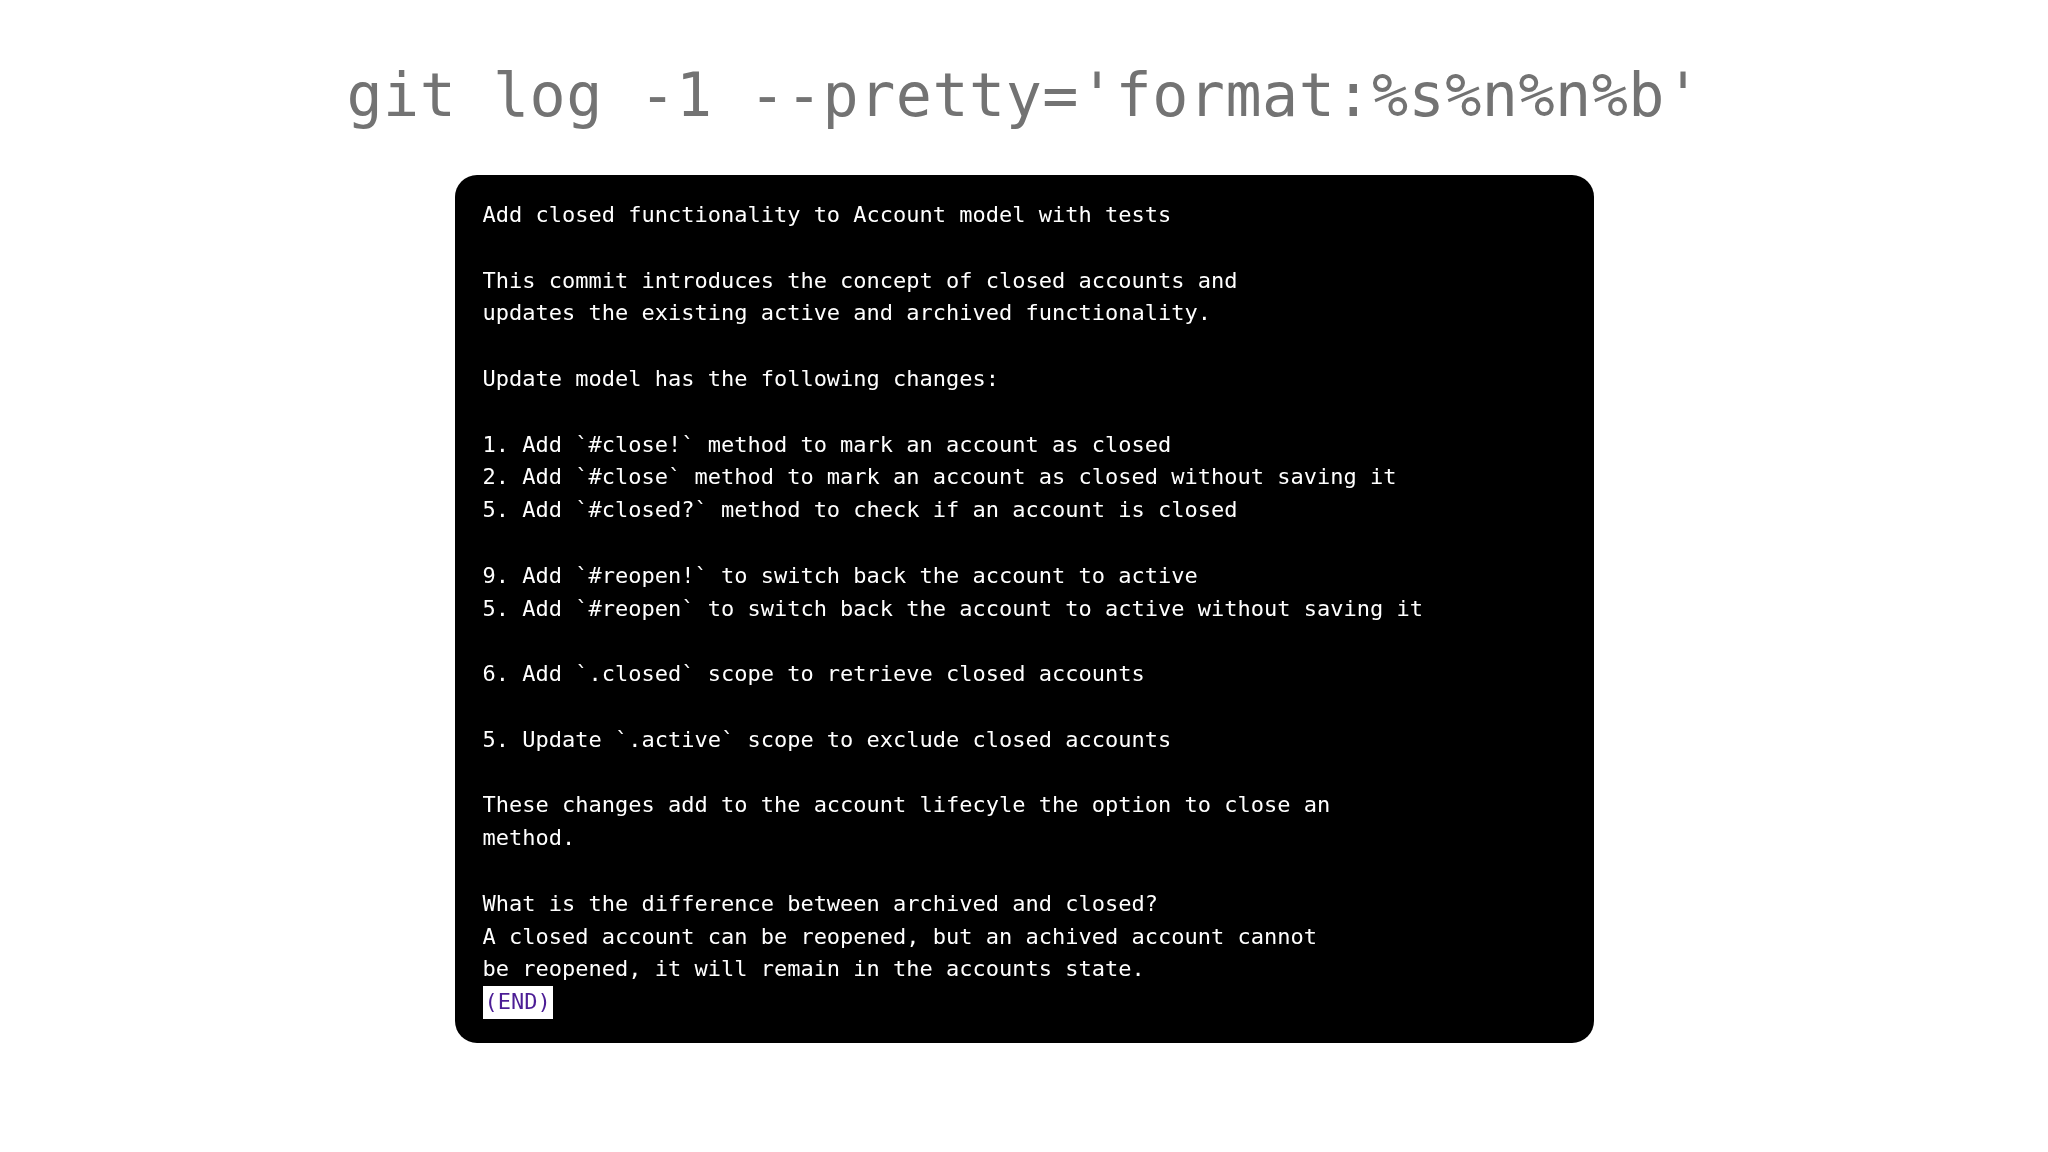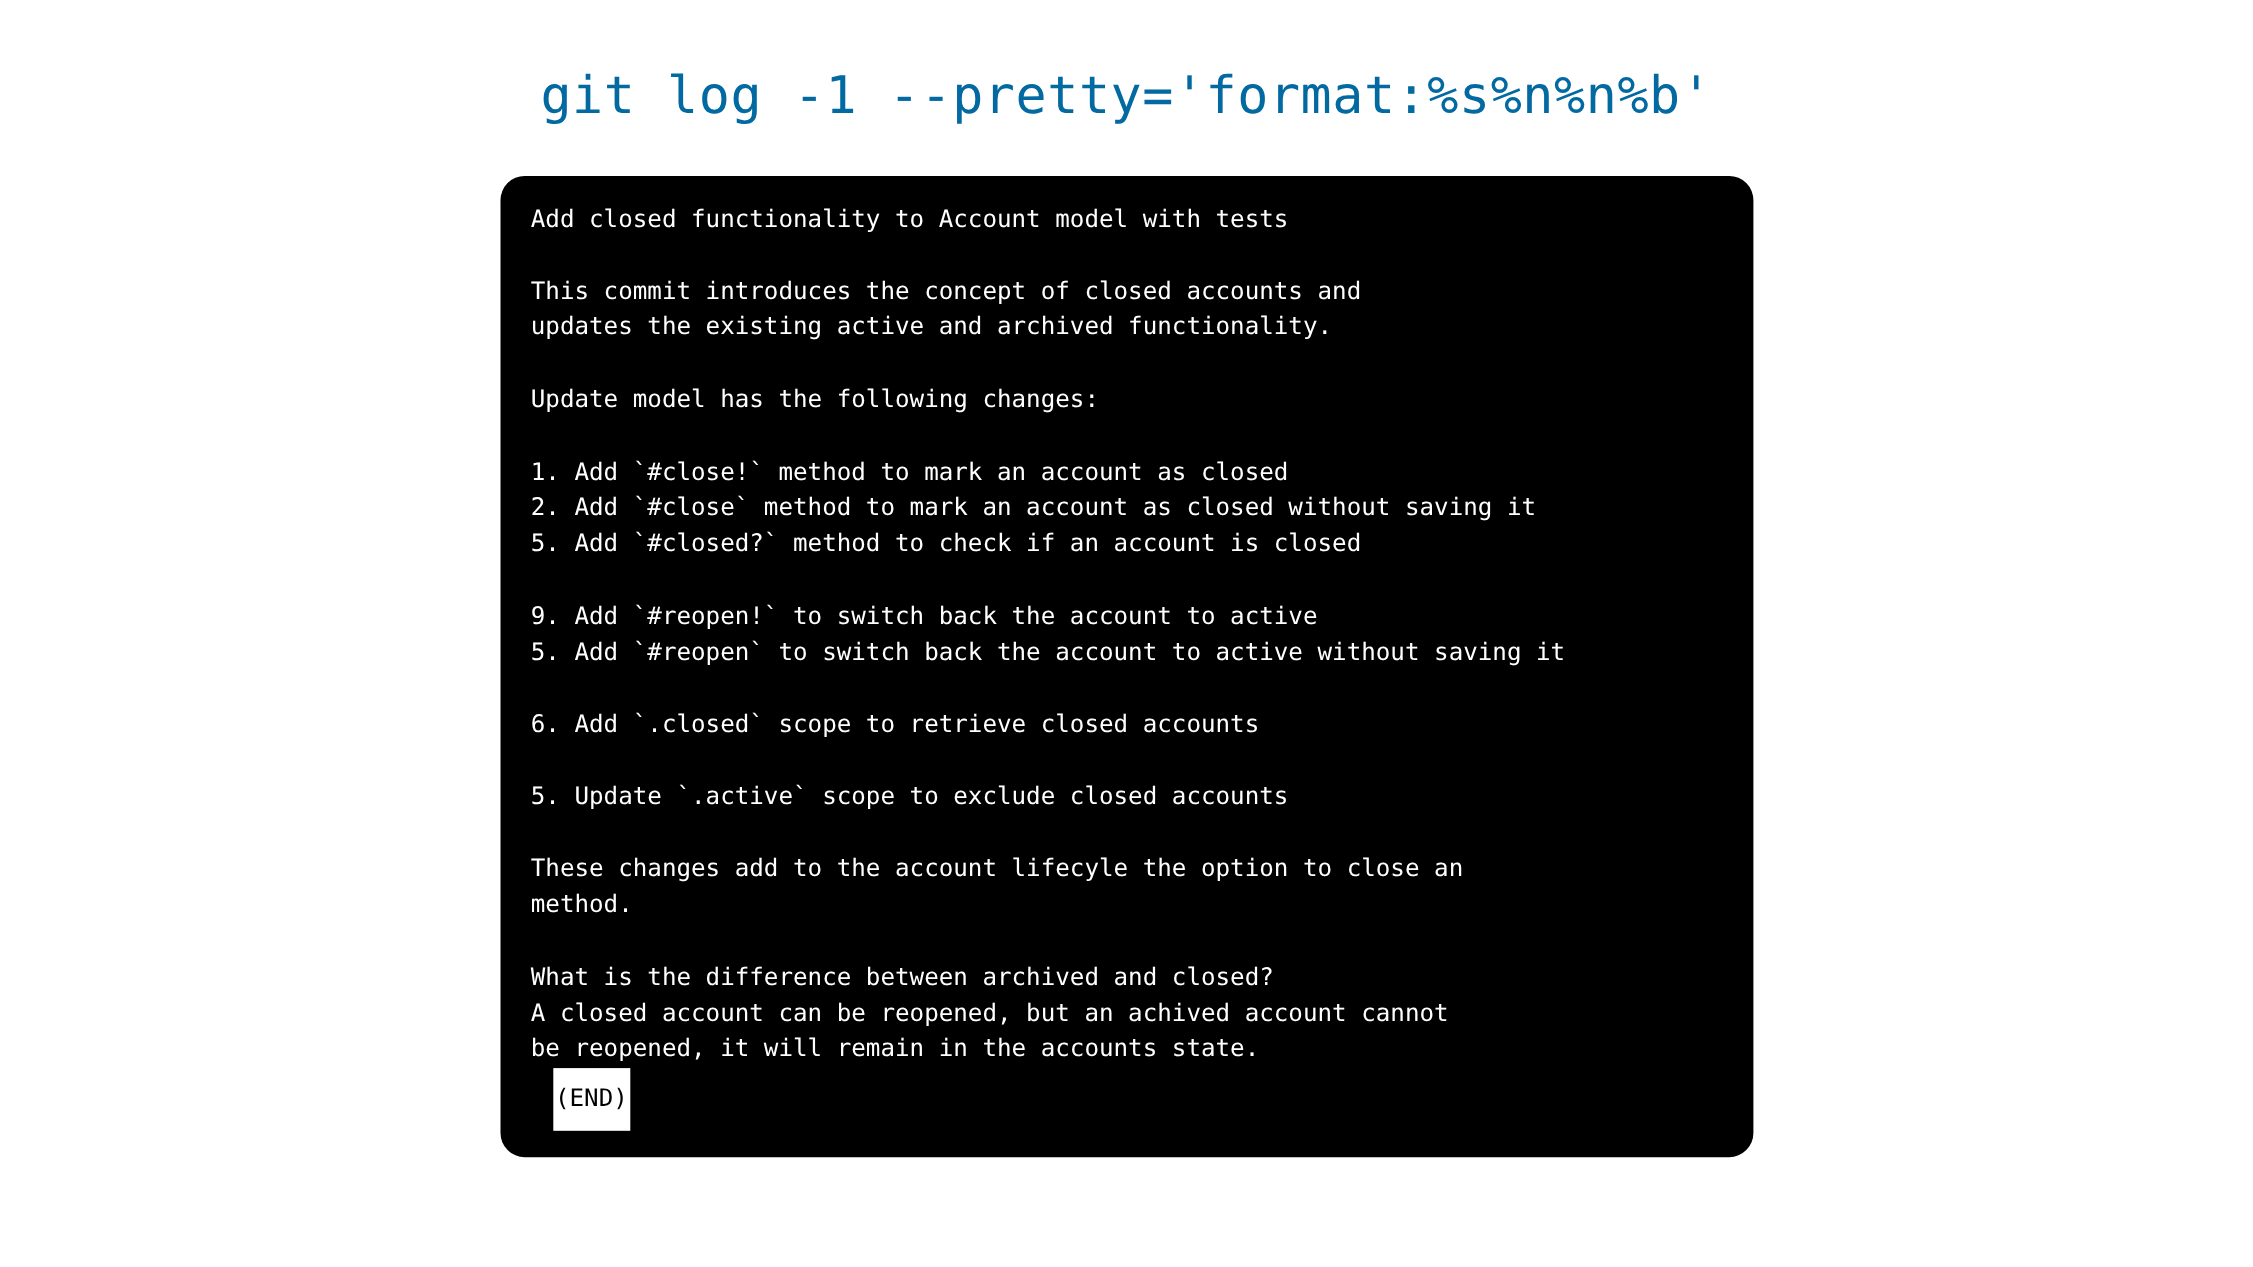--- a/index.html
+++ b/index.html
@@ -11,44 +11,43 @@
       background: #ffffff;
       width: 2048px;
       height: 1152px;
       font-family: ui-monospace, 'SF Mono', 'Menlo', 'Monaco', 'Consolas', monospace;
       display: flex;
       flex-direction: column;
       align-items: center;
       padding-top: 60px;
     }
     .command-title {
-      font-size: 47px;
-      color: #0369a1;
+      font-size: 60px;
+      color: #737373;
       font-weight: 400;
       letter-spacing: 0.5px;
       margin-bottom: 45px;
       font-family: ui-monospace, 'SF Mono', 'Menlo', 'Monaco', 'Consolas', monospace;
     }
     .terminal {
       background: #000000;
       border-radius: 22px;
       padding: 24px 28px;
       width: 1139px;
       color: #ffffff;
       font-size: 22px;
       line-height: 32.8px;
       white-space: pre-wrap;
       font-family: ui-monospace, 'SF Mono', 'Menlo', 'Monaco', 'Consolas', monospace;
     }
     .end-marker {
       background: #ffffff;
-      color: #000000;
+      color: #4c1d95;
       display: inline-block;
-      padding: 12px 2px;
-      margin-left: 20px;
+      padding: 0 2px;
     }
   </style>
 </head>
 <body>
 
 <div class="command-title">git log -1 --pretty='format:%s%n%n%b'</div>
 
 <div class="terminal"><span>Add closed functionality to Account model with tests</span>
 
 <span>This commit introduces the concept of closed accounts and</span>

